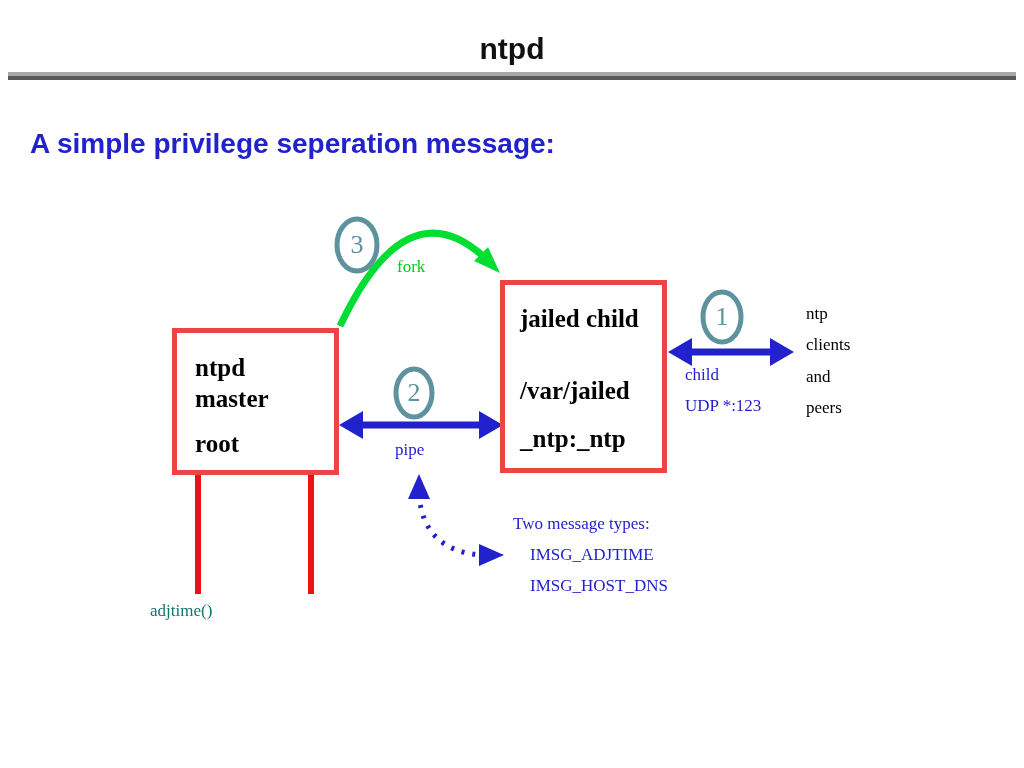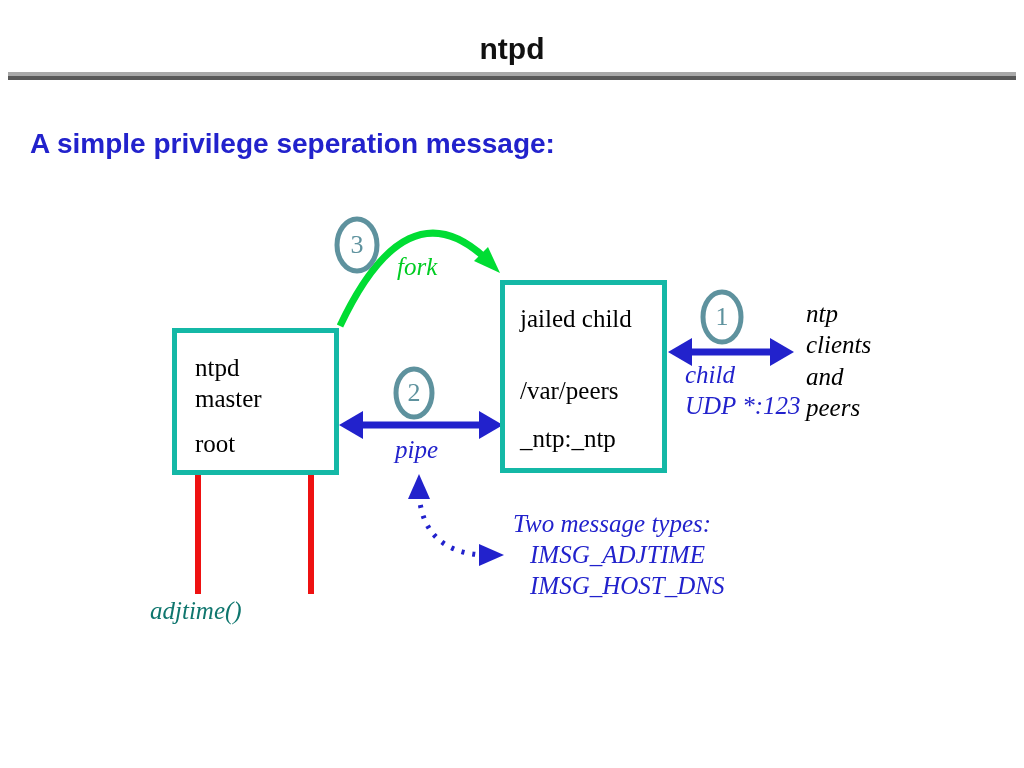--- a/index.html
+++ b/index.html
@@ -12,25 +12,25 @@
     font-family:"Liberation Sans", sans-serif; font-weight:bold; font-size:30px; color:#111;
   }
   .rule { position:absolute; left:8px; top:64px; width:1008px; }
   .rule .rule-top { height:4px; background:#a8a8a8; }
   .rule .rule-bottom { height:4px; background:#585858; }
   .subtitle {
     position:absolute; left:30px; top:120px;
     font-family:"Liberation Sans", sans-serif; font-weight:bold; font-size:28px; color:#2222cc;
   }
   .dsvg { position:absolute; left:0; top:0; pointer-events:none; }
-  .box { position:absolute; border:5px solid #14b8a6; background:#fff; box-sizing:border-box; }
+  .box { position:absolute; border:5px solid #ef4444; background:#fff; box-sizing:border-box;font-weight:bold; }
   .master-box { left:172px; top:320px; width:167px; height:147px; }
   .child-box  { left:500px; top:272px; width:167px; height:193px; }
   .bline { position:absolute; font-size:25px; line-height:28px; white-space:nowrap; }
-  .lbl { position:absolute; font-size:25px; line-height:28px; white-space:nowrap;font-style:italic; }
+  .lbl { position:absolute; font-size:17px; line-height:28px; white-space:nowrap; }
   .blue  { color:#2222cc; }
   .green { color:#00cc22; }
   .red   { color:#0f766e; }
   .stepnum {
     position:absolute; width:40px; text-align:center;
     font-size:26px; line-height:30px; color:#5e929e;
   }
 </style>
 </head>
 <body>
@@ -84,21 +84,21 @@
   <div class="stepnum" style="left:702px; top:294px;">1</div>
 
   <div class="box master-box">
     <div class="bline" style="left:18px; top:21px;">ntpd</div>
     <div class="bline" style="left:18px; top:52px;">master</div>
     <div class="bline" style="left:18px; top:97px;">root</div>
   </div>
 
   <div class="box child-box">
     <div class="bline" style="left:15px; top:20px;">jailed child</div>
-    <div class="bline" style="left:15px; top:92px;">/var/peers</div>
+    <div class="bline" style="left:15px; top:92px;">/var/jailed</div>
     <div class="bline" style="left:15px; top:140px;">_ntp:_ntp</div>
   </div>
 
   <div class="lbl green" style="left:397px; top:245px;">fork</div>
   <div class="lbl blue" style="left:395px; top:428px;">pipe</div>
   <div class="lbl blue" style="left:685px; top:353px;">child</div>
   <div class="lbl blue" style="left:685px; top:384px;">UDP *:123</div>
 
   <div>
     <div class="lbl" style="left:806px; top:292px;">ntp</div>

